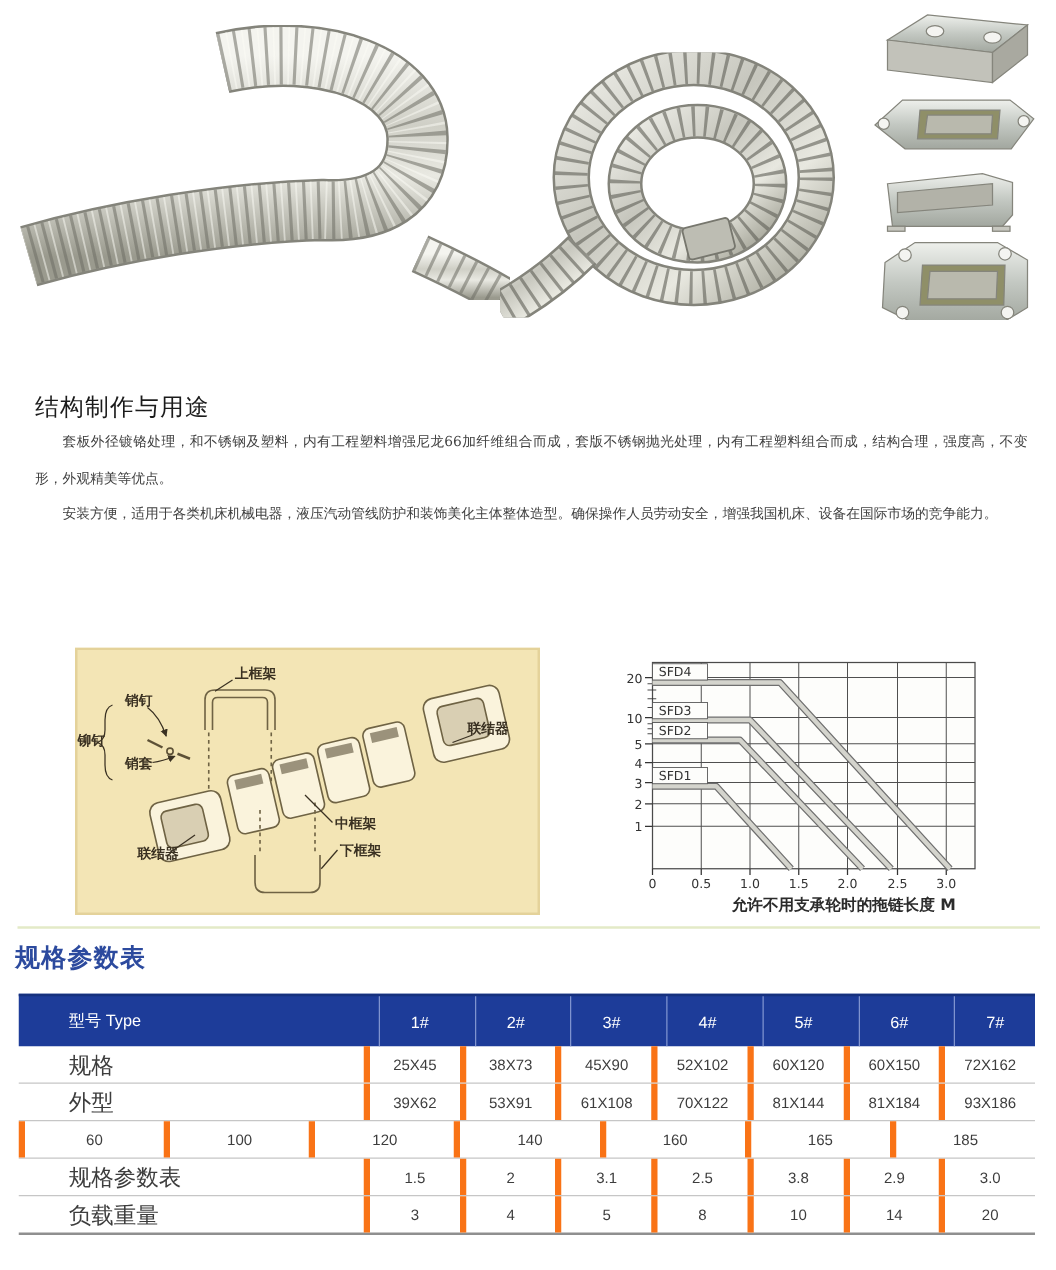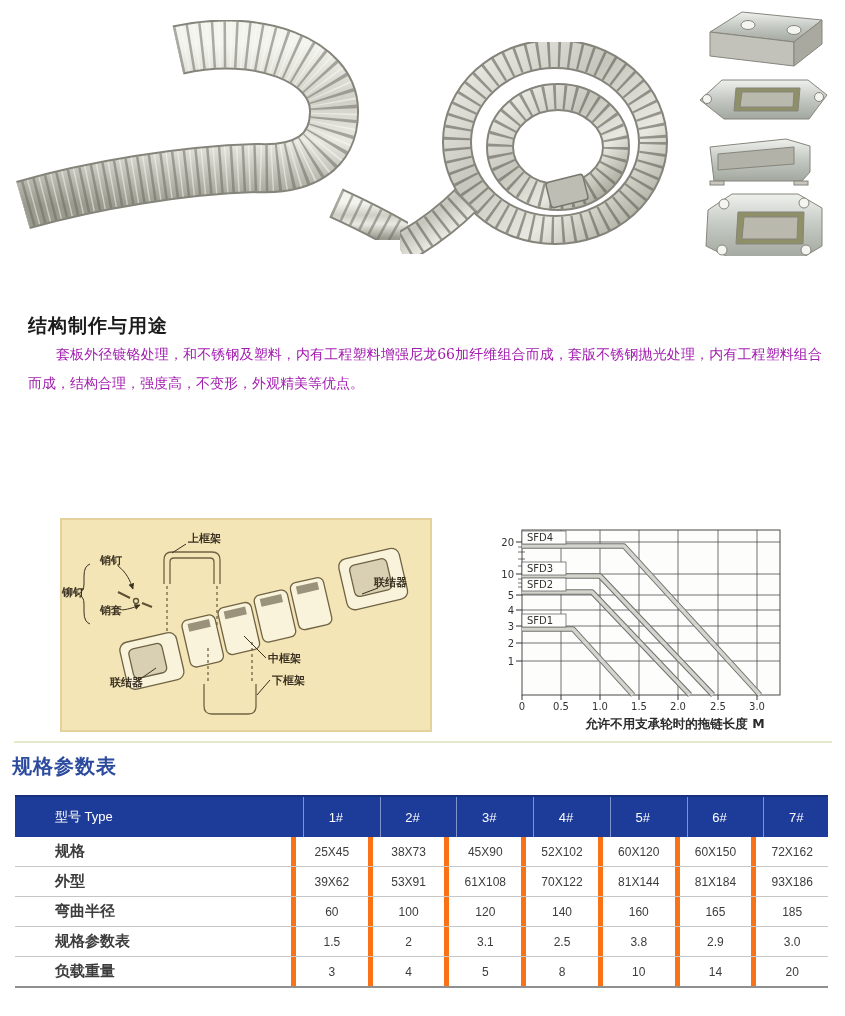--- a/index.html
+++ b/index.html
@@ -1,43 +1,43 @@
 <!DOCTYPE html>
 <html><head>
 <meta charset="utf-8">
 <style>
   html,body{margin:0;padding:0;background:#ffffff;}
   .page{position:relative;width:845px;height:1016px;background:#ffffff;overflow:hidden;
         font-family:"DejaVu Sans","Liberation Sans",sans-serif;}
   .abs{position:absolute;}
   
   .section-heading{position:absolute;left:28px;top:297px;font-family:"DejaVu Serif","Liberation Serif",serif;
-        font-weight:bold;font-size:19px;color:#1b1b1b;letter-spacing:1px;}
+        font-weight:normal;font-size:19px;color:#1b1b1b;letter-spacing:1px;}
   .intro{position:absolute;left:28px;top:340px;width:794px;font-family:"DejaVu Serif","Liberation Serif",serif;
-        font-size:14px;line-height:28.5px;color:#a21caf;text-align:justify;}
+        font-size:11px;line-height:28.5px;color:#404040;text-align:justify;}
   .intro p{margin:0;text-indent:2em;}
   
   .diagram-figure{position:absolute;left:60px;top:518px;width:372px;height:214px;}
   .chart-figure{position:absolute;left:490px;top:516px;width:345px;height:225px;}
   
   .divider{position:absolute;left:14px;top:741px;width:818px;height:2px;background:#e3eac7;}
   .table-title{position:absolute;left:12px;top:753px;font-family:"DejaVu Serif","Liberation Serif",serif;
         font-weight:bold;font-size:20px;color:#2c4a9e;letter-spacing:1px;}
   
   .spec-table{position:absolute;left:15px;top:795px;width:813px;border-bottom:2px solid #8f8f8f;
         font-family:"Liberation Sans","DejaVu Sans",sans-serif;}
   .t-header{display:flex;background:#1d3c99;border-top:2px solid #16317e;color:#ffffff;height:40px;
         align-items:stretch;font-size:13px;gap:12px;}
   .t-header .cell-label{display:flex;align-items:center;}
   .t-row{display:flex;height:29px;align-items:stretch;border-bottom:1px solid #c6c6c6;color:#3d3d3d;font-size:12px;}
   .t-row:last-child{border-bottom:none;}
   .cell-label{width:276px;padding-left:40px;box-sizing:border-box;display:flex;align-items:center;}
   .cell{flex:1;border-left:5px solid #f97316;display:flex;align-items:center;justify-content:center;}
   .t-header .cell{border-left:1px solid #7f93cf;}
-  .t-row .cell-label{font-size:15px;font-weight:bold;}
+  .t-row .cell-label{font-size:18px;}
   svg text{font-family:"DejaVu Sans","Liberation Sans",sans-serif;}
 </style>
 </head>
 <body>
 
 <div class="page">
 
   <svg class="abs" style="left:8px;top:20px;" width="400" height="220" viewBox="0 0 400 220">
     <defs>
       <linearGradient id="m1" x1="0" y1="0" x2="0" y2="1">
@@ -122,20 +122,21 @@
       <circle cx="32" cy="246" r="5" fill="#f4f4f1"></circle>
       <circle cx="116" cy="246" r="5" fill="#f4f4f1"></circle>
       <polygon points="48,208 114,208 113,240 46,240" fill="#8f8f68"></polygon>
       <polygon points="54,213 108,213 107,235 52,235" fill="#b9b9ad"></polygon>
     </g>
   </svg>
 
   <h2 class="section-heading">结构制作与用途</h2>
   <div class="intro">
     <p>套板外径镀铬处理，和不锈钢及塑料，内有工程塑料增强尼龙66加纤维组合而成，套版不锈钢抛光处理，内有工程塑料组合而成，结构合理，强度高，不变形，外观精美等优点。</p>
+    <p>安装方便，适用于各类机床机械电器，液压汽动管线防护和装饰美化主体整体造型。确保操作人员劳动安全，增强我国机床、设备在国际市场的竞争能力。</p>
   </div>
 
   <svg class="diagram-figure" viewBox="0 0 372 214">
     <defs>
       <marker id="arr" markerWidth="7" markerHeight="7" refX="5.5" refY="3" orient="auto">
         <path d="M0,0 L6,3 L0,6 Z" fill="#3a3122"></path>
       </marker>
     </defs>
     <rect x="0" y="0" width="372" height="214" fill="#f3e5b5"></rect>
     <rect x="1" y="1" width="370" height="212" fill="none" stroke="#e4d29a" stroke-width="2"></rect>
@@ -310,21 +311,20 @@
       <div class="cell-label">外型</div>
       <div class="cell">39X62</div>
       <div class="cell">53X91</div>
       <div class="cell">61X108</div>
       <div class="cell">70X122</div>
       <div class="cell">81X144</div>
       <div class="cell">81X184</div>
       <div class="cell">93X186</div>
     </div>
     <div class="t-row">
-      <div class="cell-label">弯曲半径</div>
       <div class="cell">60</div>
       <div class="cell">100</div>
       <div class="cell">120</div>
       <div class="cell">140</div>
       <div class="cell">160</div>
       <div class="cell">165</div>
       <div class="cell">185</div>
     </div>
     <div class="t-row">
       <div class="cell-label">规格参数表</div>

